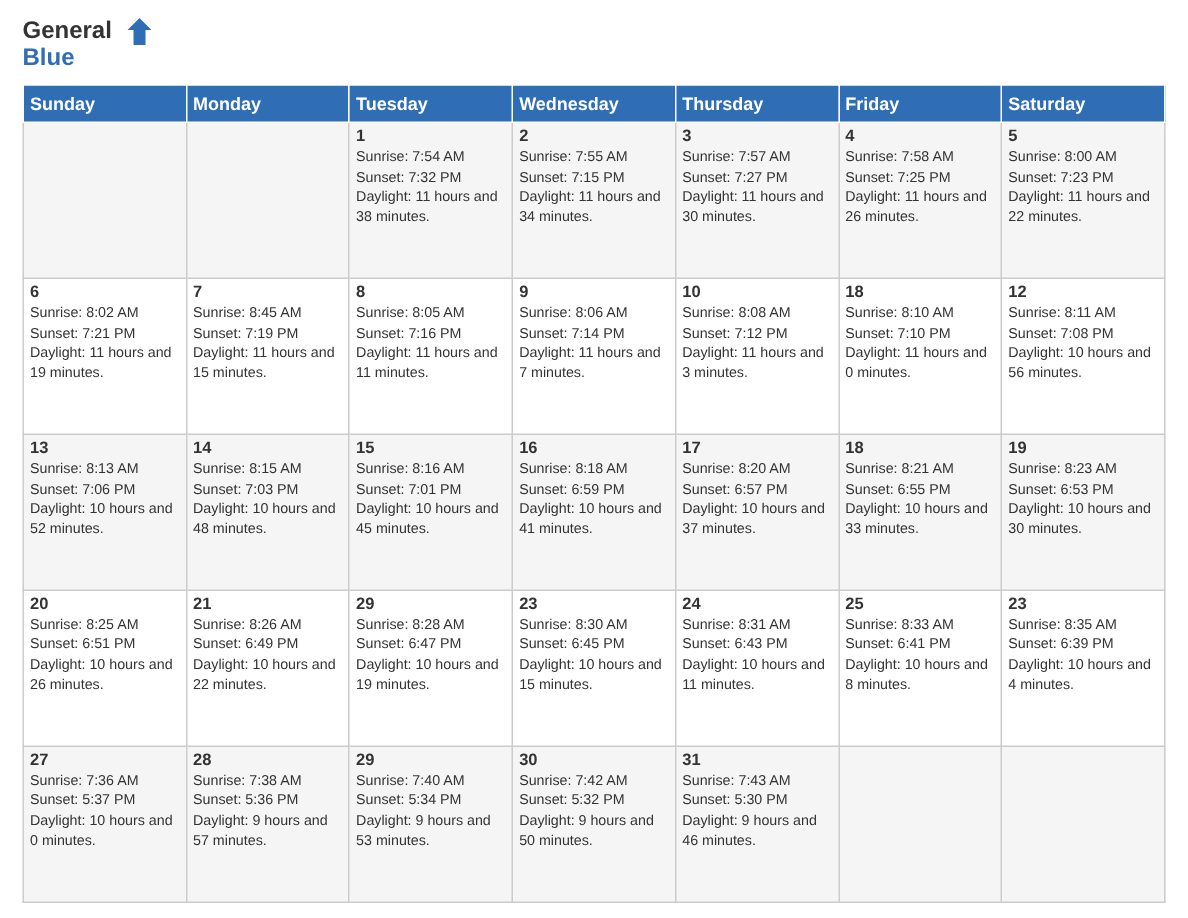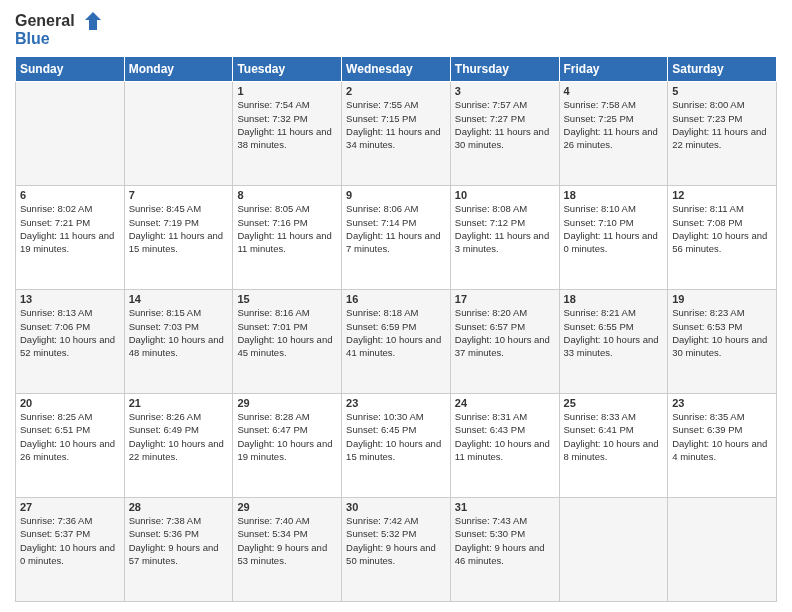--- a/index.html
+++ b/index.html
@@ -258,21 +258,21 @@
 Daylight: 10 hours and 22 minutes.</div>
           </td>
           <td>
             <span class="day-number">29</span>
             <div class="day-detail">Sunrise: 8:28 AM
 Sunset: 6:47 PM
 Daylight: 10 hours and 19 minutes.</div>
           </td>
           <td>
             <span class="day-number">23</span>
-            <div class="day-detail">Sunrise: 10:30 AM
+            <div class="day-detail">Sunrise: 8:30 AM
 Sunset: 6:45 PM
 Daylight: 10 hours and 15 minutes.</div>
           </td>
           <td>
             <span class="day-number">24</span>
             <div class="day-detail">Sunrise: 8:31 AM
 Sunset: 6:43 PM
 Daylight: 10 hours and 11 minutes.</div>
           </td>
           <td>

